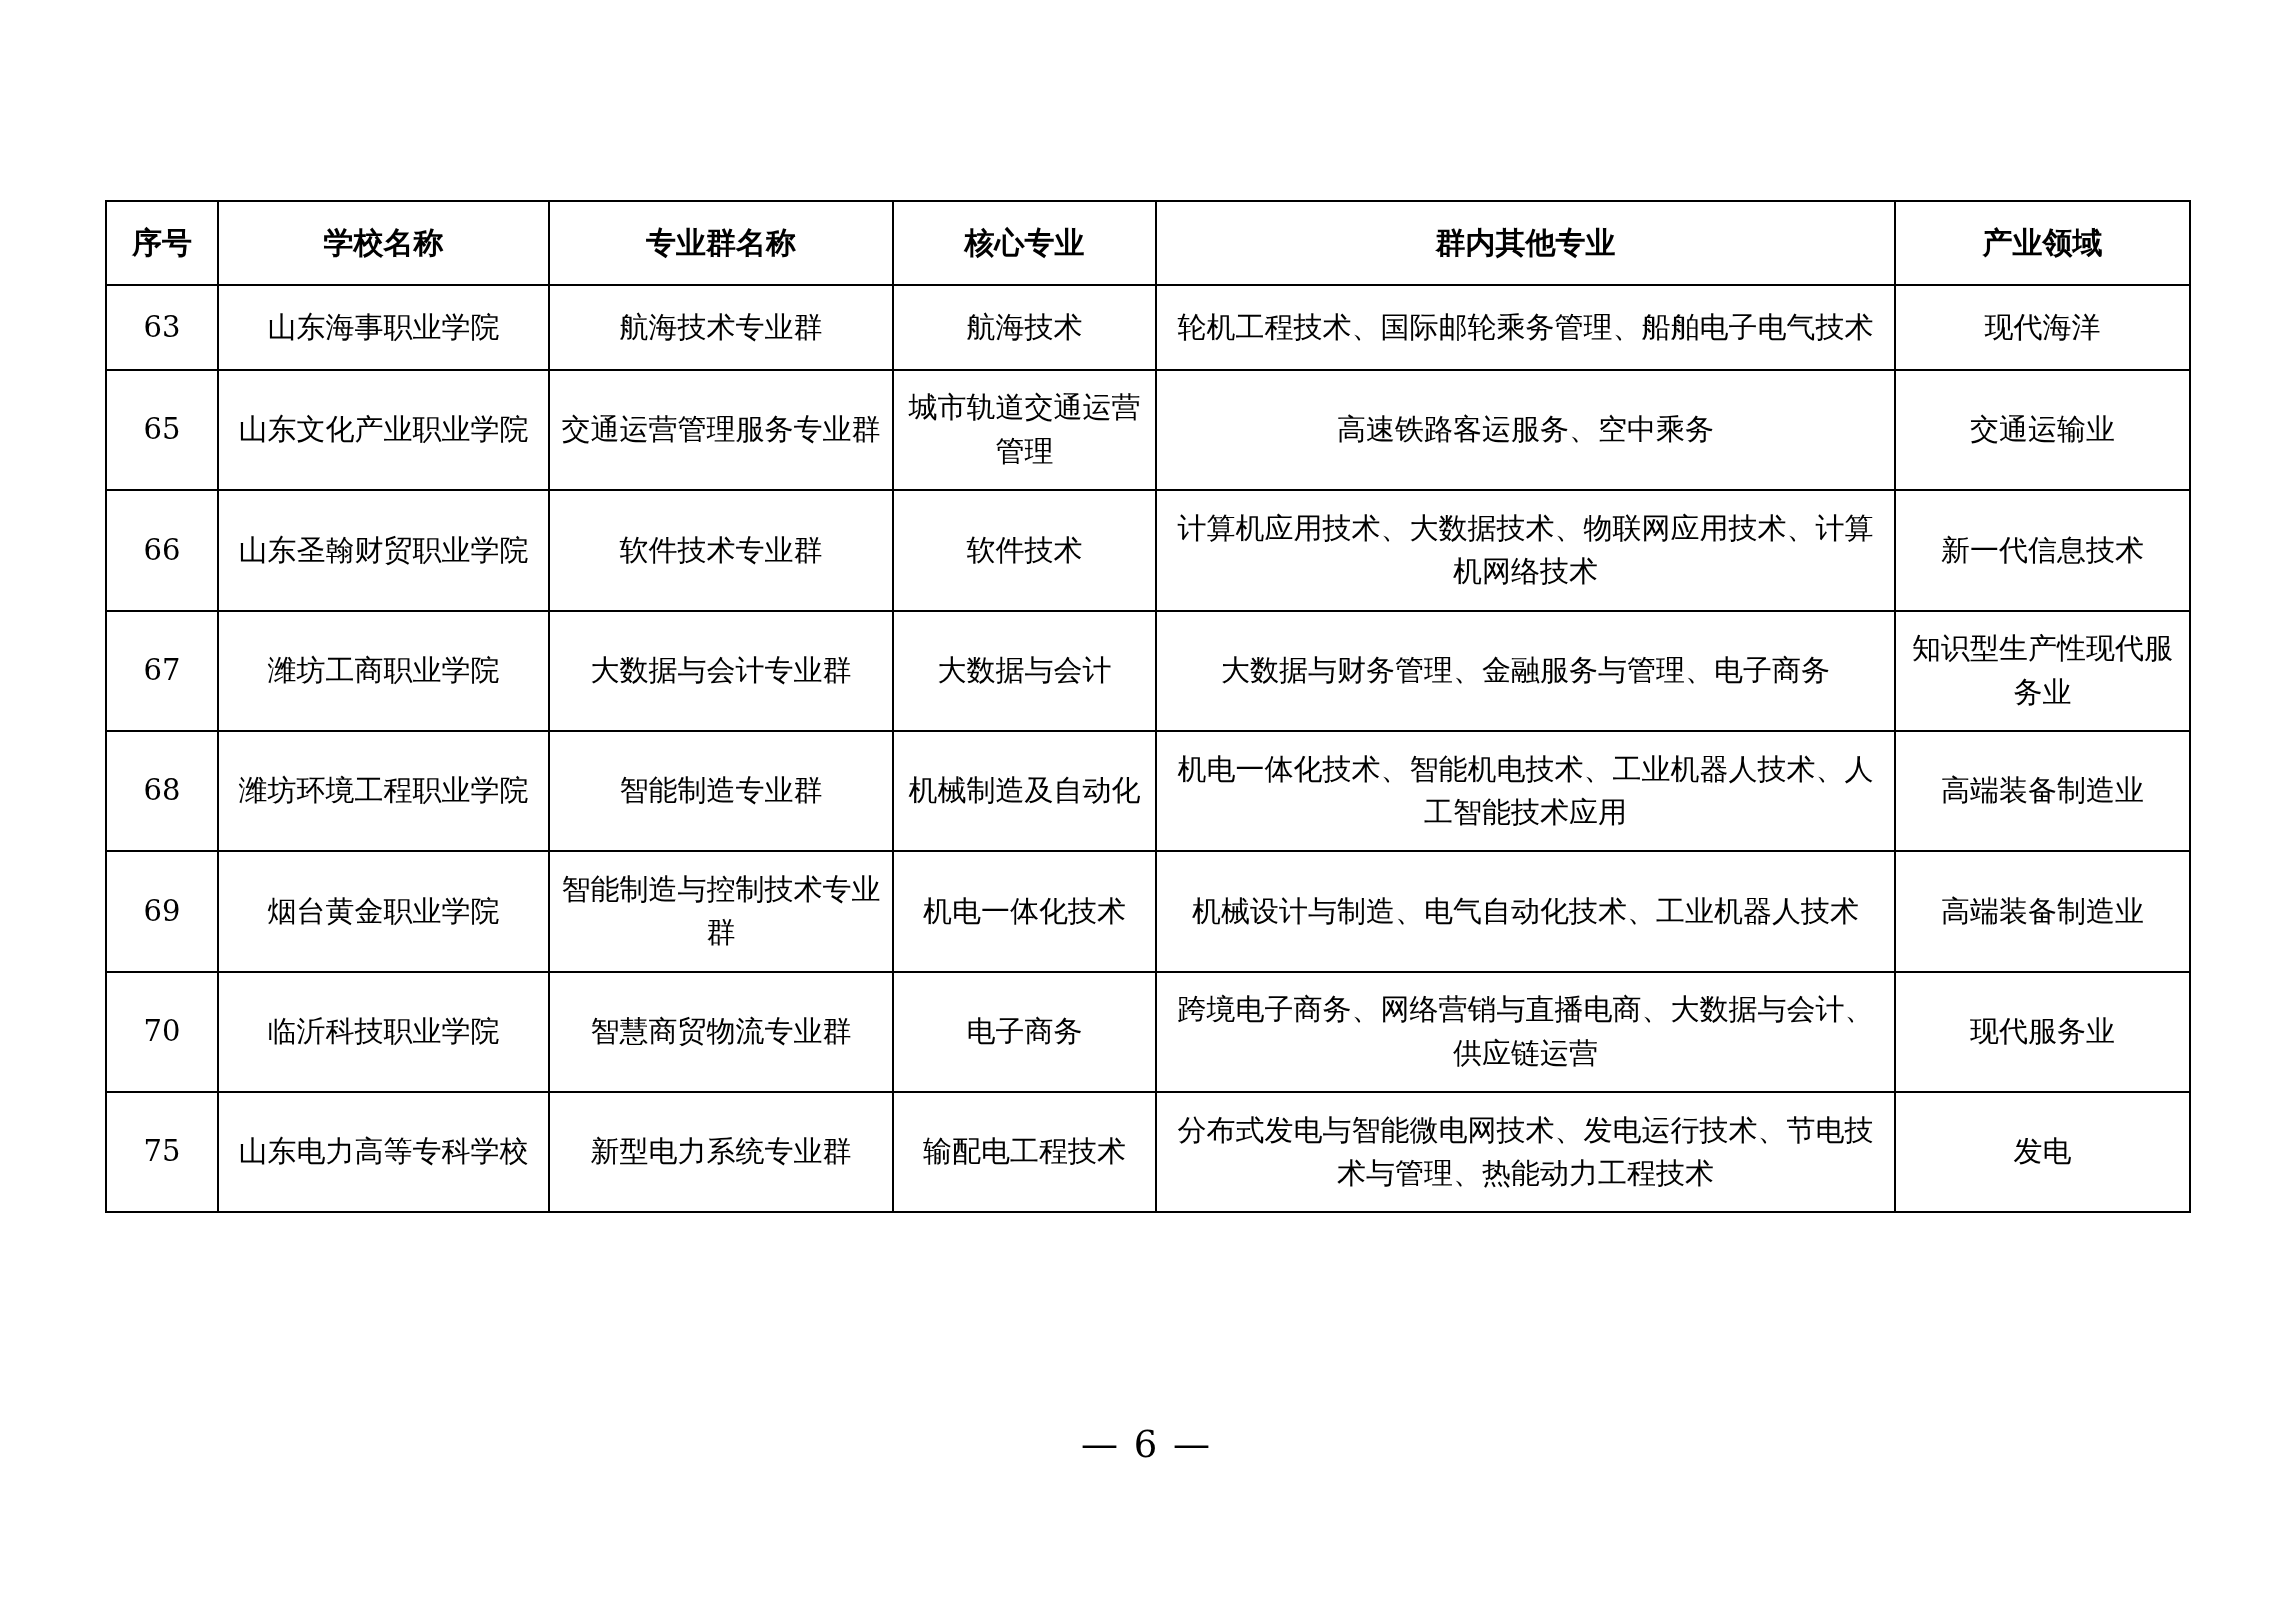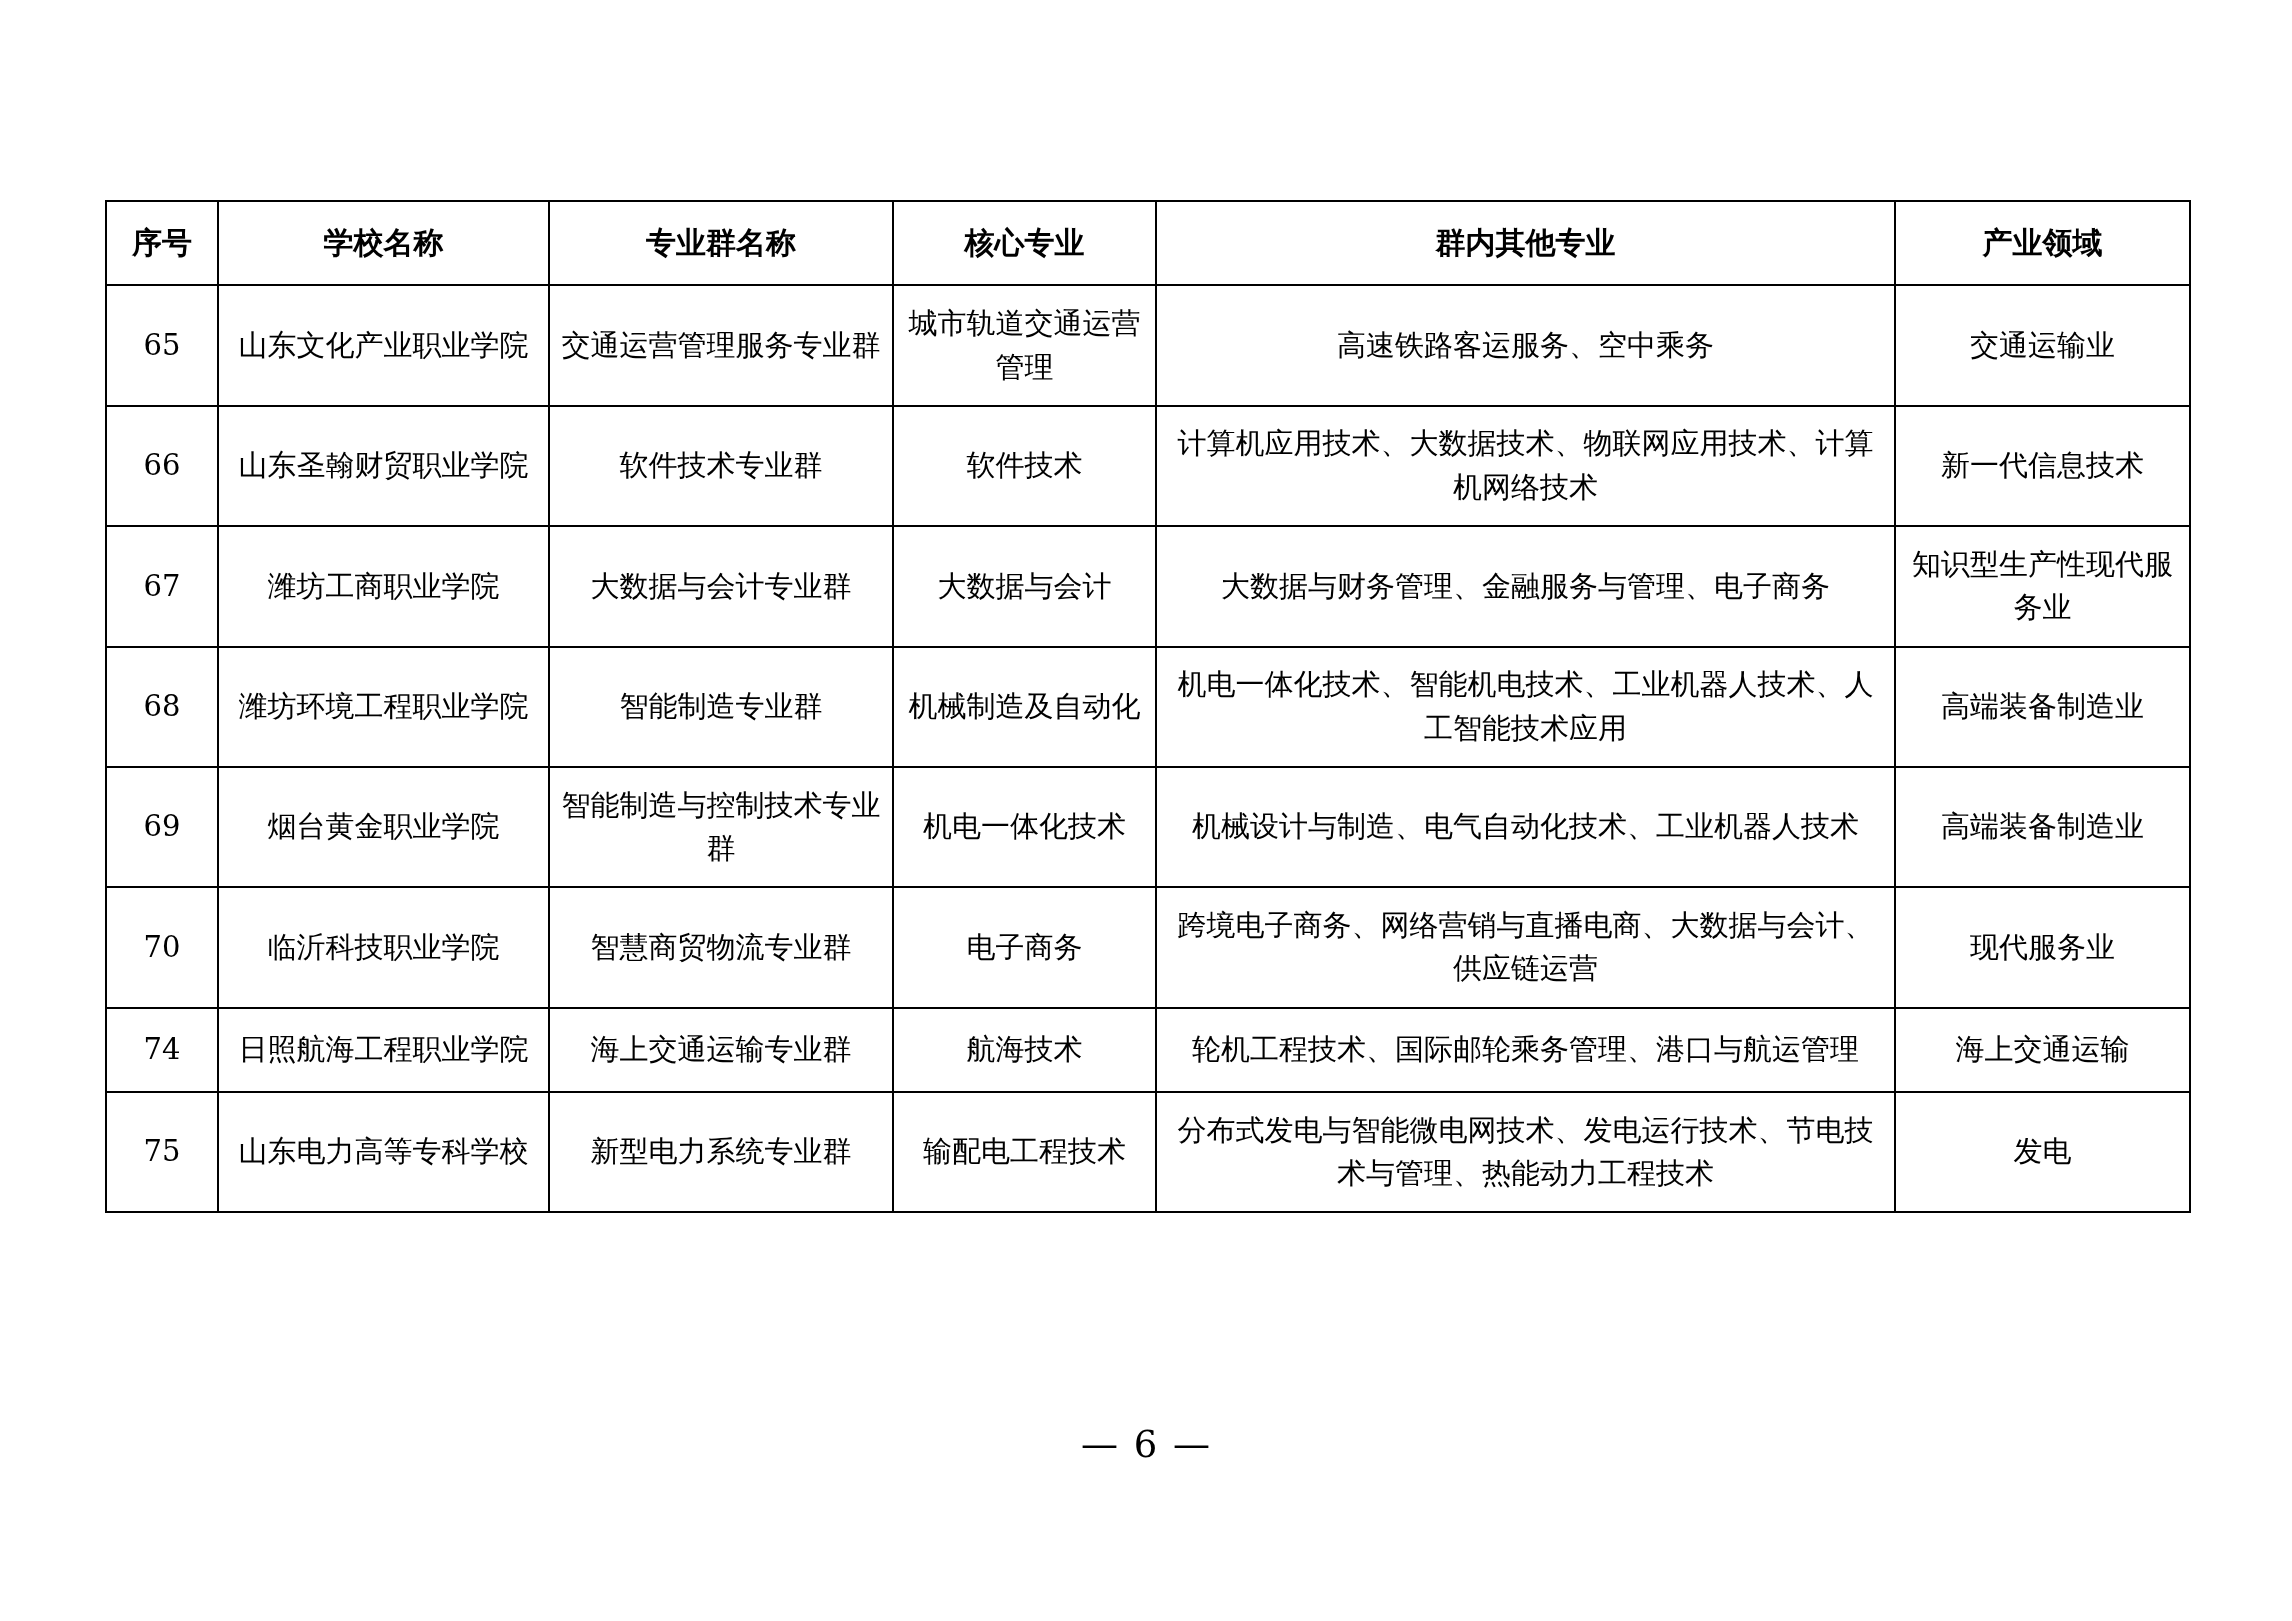--- a/index.html
+++ b/index.html
@@ -73,20 +73,28 @@
         <th>序号</th>
         <th>学校名称</th>
         <th>专业群名称</th>
         <th>核心专业</th>
         <th>群内其他专业</th>
         <th>产业领域</th>
       </tr>
     </thead>
     <tbody>
         <tr>
+          <td>63</td>
+          <td>山东海事职业学院</td>
+          <td>航海技术专业群</td>
+          <td>航海技术</td>
+          <td>轮机工程技术、国际邮轮乘务管理、船舶电子电气技术</td>
+          <td>现代海洋</td>
+        </tr>
+        <tr>
           <td>65</td>
           <td>山东文化产业职业学院</td>
           <td>交通运营管理服务专业群</td>
           <td>城市轨道交通运营管理</td>
           <td>高速铁路客运服务、空中乘务</td>
           <td>交通运输业</td>
         </tr>
         <tr>
           <td>66</td>
           <td>山东圣翰财贸职业学院</td>
@@ -121,28 +129,20 @@
         </tr>
         <tr>
           <td>70</td>
           <td>临沂科技职业学院</td>
           <td>智慧商贸物流专业群</td>
           <td>电子商务</td>
           <td>跨境电子商务、网络营销与直播电商、大数据与会计、供应链运营</td>
           <td>现代服务业</td>
         </tr>
         <tr>
-          <td>74</td>
-          <td>日照航海工程职业学院</td>
-          <td>海上交通运输专业群</td>
-          <td>航海技术</td>
-          <td>轮机工程技术、国际邮轮乘务管理、港口与航运管理</td>
-          <td>海上交通运输</td>
-        </tr>
-        <tr>
           <td>75</td>
           <td>山东电力高等专科学校</td>
           <td>新型电力系统专业群</td>
           <td>输配电工程技术</td>
           <td>分布式发电与智能微电网技术、发电运行技术、节电技术与管理、热能动力工程技术</td>
           <td>发电</td>
         </tr>
       </tbody>
   </table>
 

